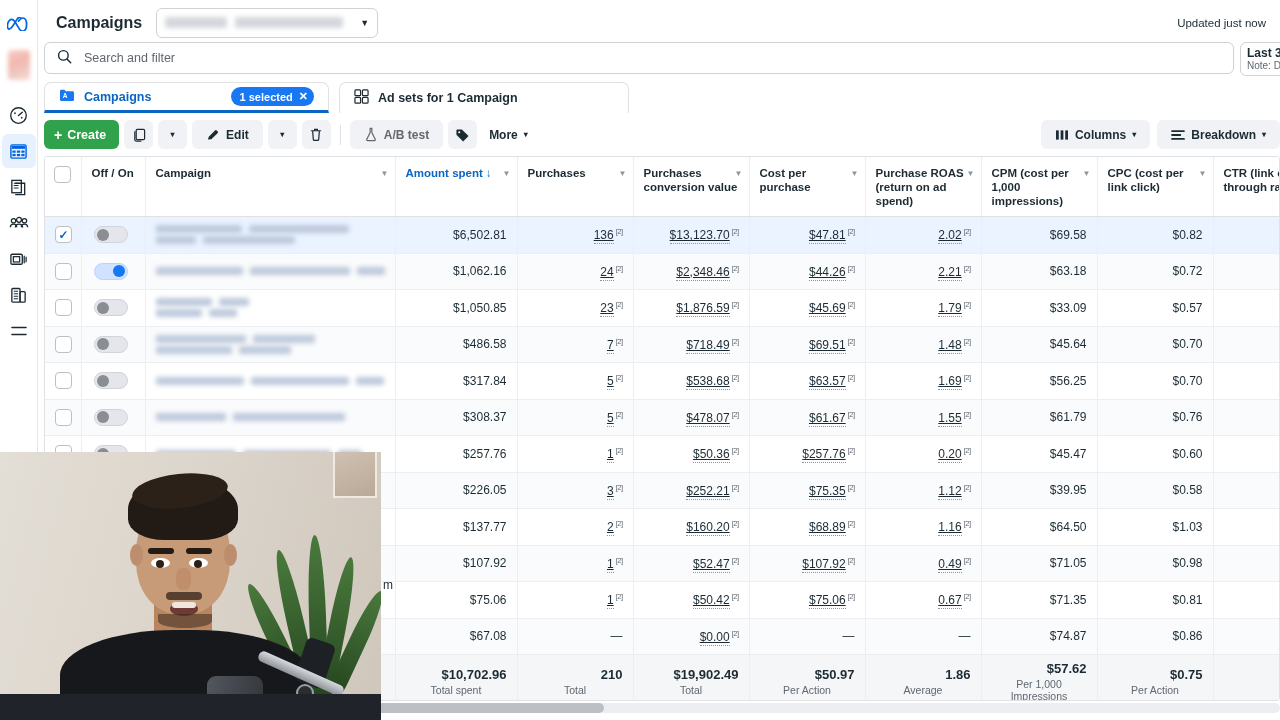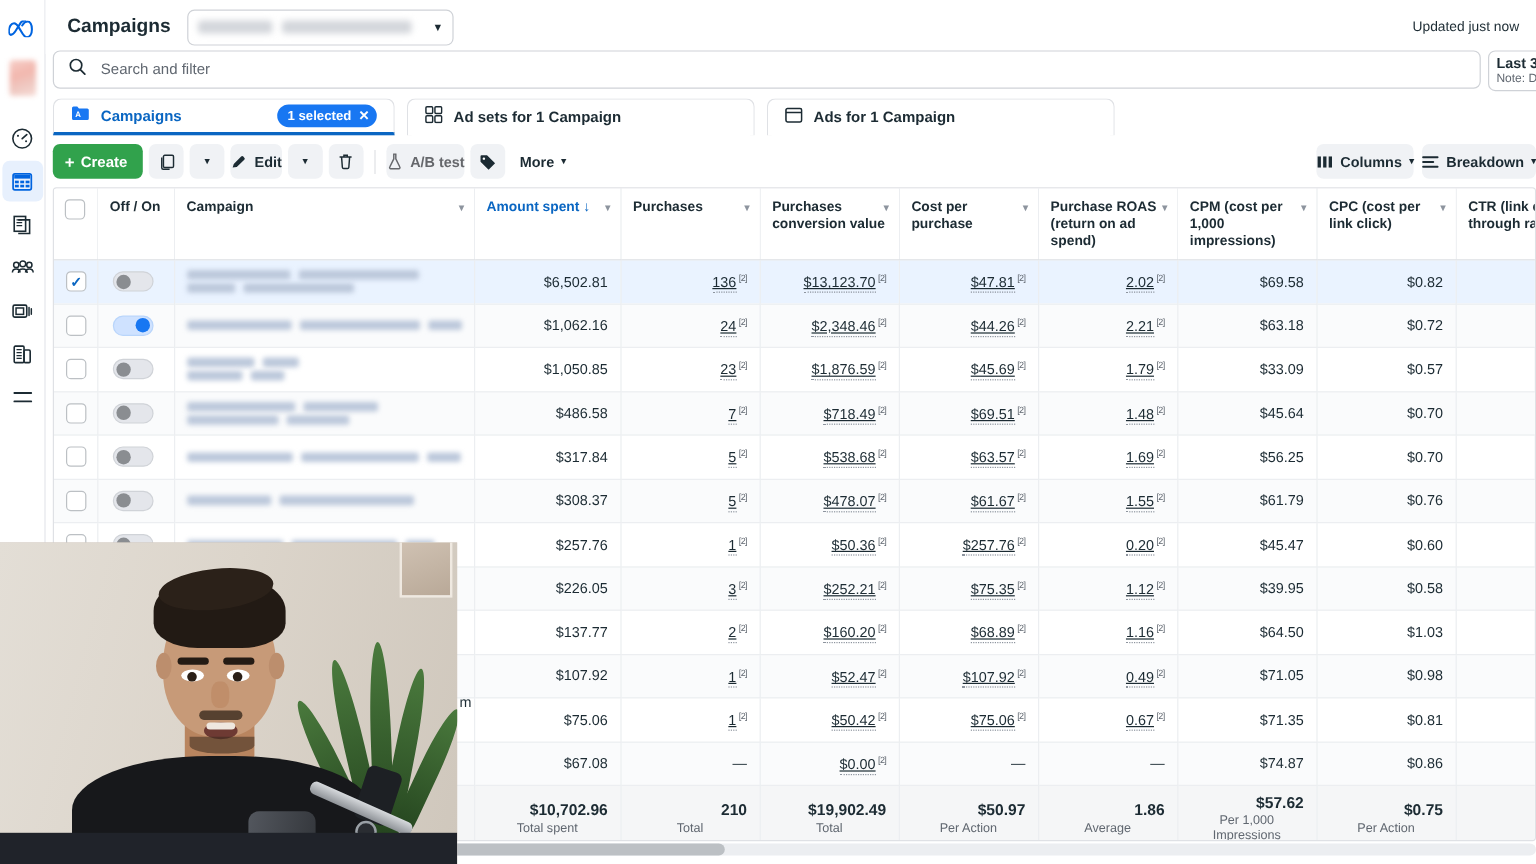--- a/index.html
+++ b/index.html
@@ -89,21 +89,21 @@
   .pill .x { font-size:11px; font-weight:700; }
 
   
   #toolbar {
     position:absolute; left:44px; top:118px; width:1236px; height:33px;
     display:flex; align-items:center; gap:5px;
   }
   .tb {
     height:29px; border-radius:6px; background:#f0f2f5; color:#1c2b33;
     display:flex; align-items:center; justify-content:center; gap:6px;
-    padding:0 0; font-size:12px; font-weight:700; white-space:nowrap;
+    padding:0 14px; font-size:12px; font-weight:700; white-space:nowrap;
   }
   #btn-create {
     background:#31a24c; color:#fff; padding:0 13px 0 10px; height:29px; border-radius:6px;
     display:flex; align-items:center; gap:5px; font-size:12.5px; font-weight:700;
   }
   .tb-sq { width:29px; padding:0; }
   .tb-sep { width:1px; height:20px; background:#dfe1e5; margin:0 4px; }
   .tb-ghost { background:transparent; padding:0 7px; }
   #tb-right { margin-left:auto; display:flex; gap:7px; }
   .caret { font-size:8px; line-height:1; }
@@ -361,29 +361,20 @@
     <div class="tab" id="tab-adsets">
       <span>
         <svg width="15" height="15" viewBox="0 0 16 16">
             <rect x="1" y="1" width="6" height="6" rx="1" fill="none" stroke="#1c2b33" stroke-width="1.3"></rect>
             <rect x="9" y="1" width="6" height="6" rx="1" fill="none" stroke="#1c2b33" stroke-width="1.3"></rect>
             <rect x="1" y="9" width="6" height="6" rx="1" fill="none" stroke="#1c2b33" stroke-width="1.3"></rect>
             <rect x="9" y="9" width="6" height="6" rx="1" fill="none" stroke="#1c2b33" stroke-width="1.3"></rect>
           </svg>
       </span>
       <span class="tab-label">Ad sets for 1 Campaign</span>
-    </div>
-    <div class="tab" id="tab-ads">
-      <span>
-        <svg width="15" height="14" viewBox="0 0 16 15">
-            <rect x="1" y="1.5" width="14" height="12" rx="1.4" fill="none" stroke="#1c2b33" stroke-width="1.4"></rect>
-            <path d="M1 5h14" stroke="#1c2b33" stroke-width="1.3"></path>
-          </svg>
-      </span>
-      <span class="tab-label">Ads for 1 Campaign</span>
     </div>
   </div>
 
   <div id="toolbar">
     <div id="btn-create">
       <span style="font-size:14px;line-height:1;">+</span>
       <span>Create</span>
     </div>
     <div class="tb tb-sq">
       <svg width="14" height="14" viewBox="0 0 15 15">

